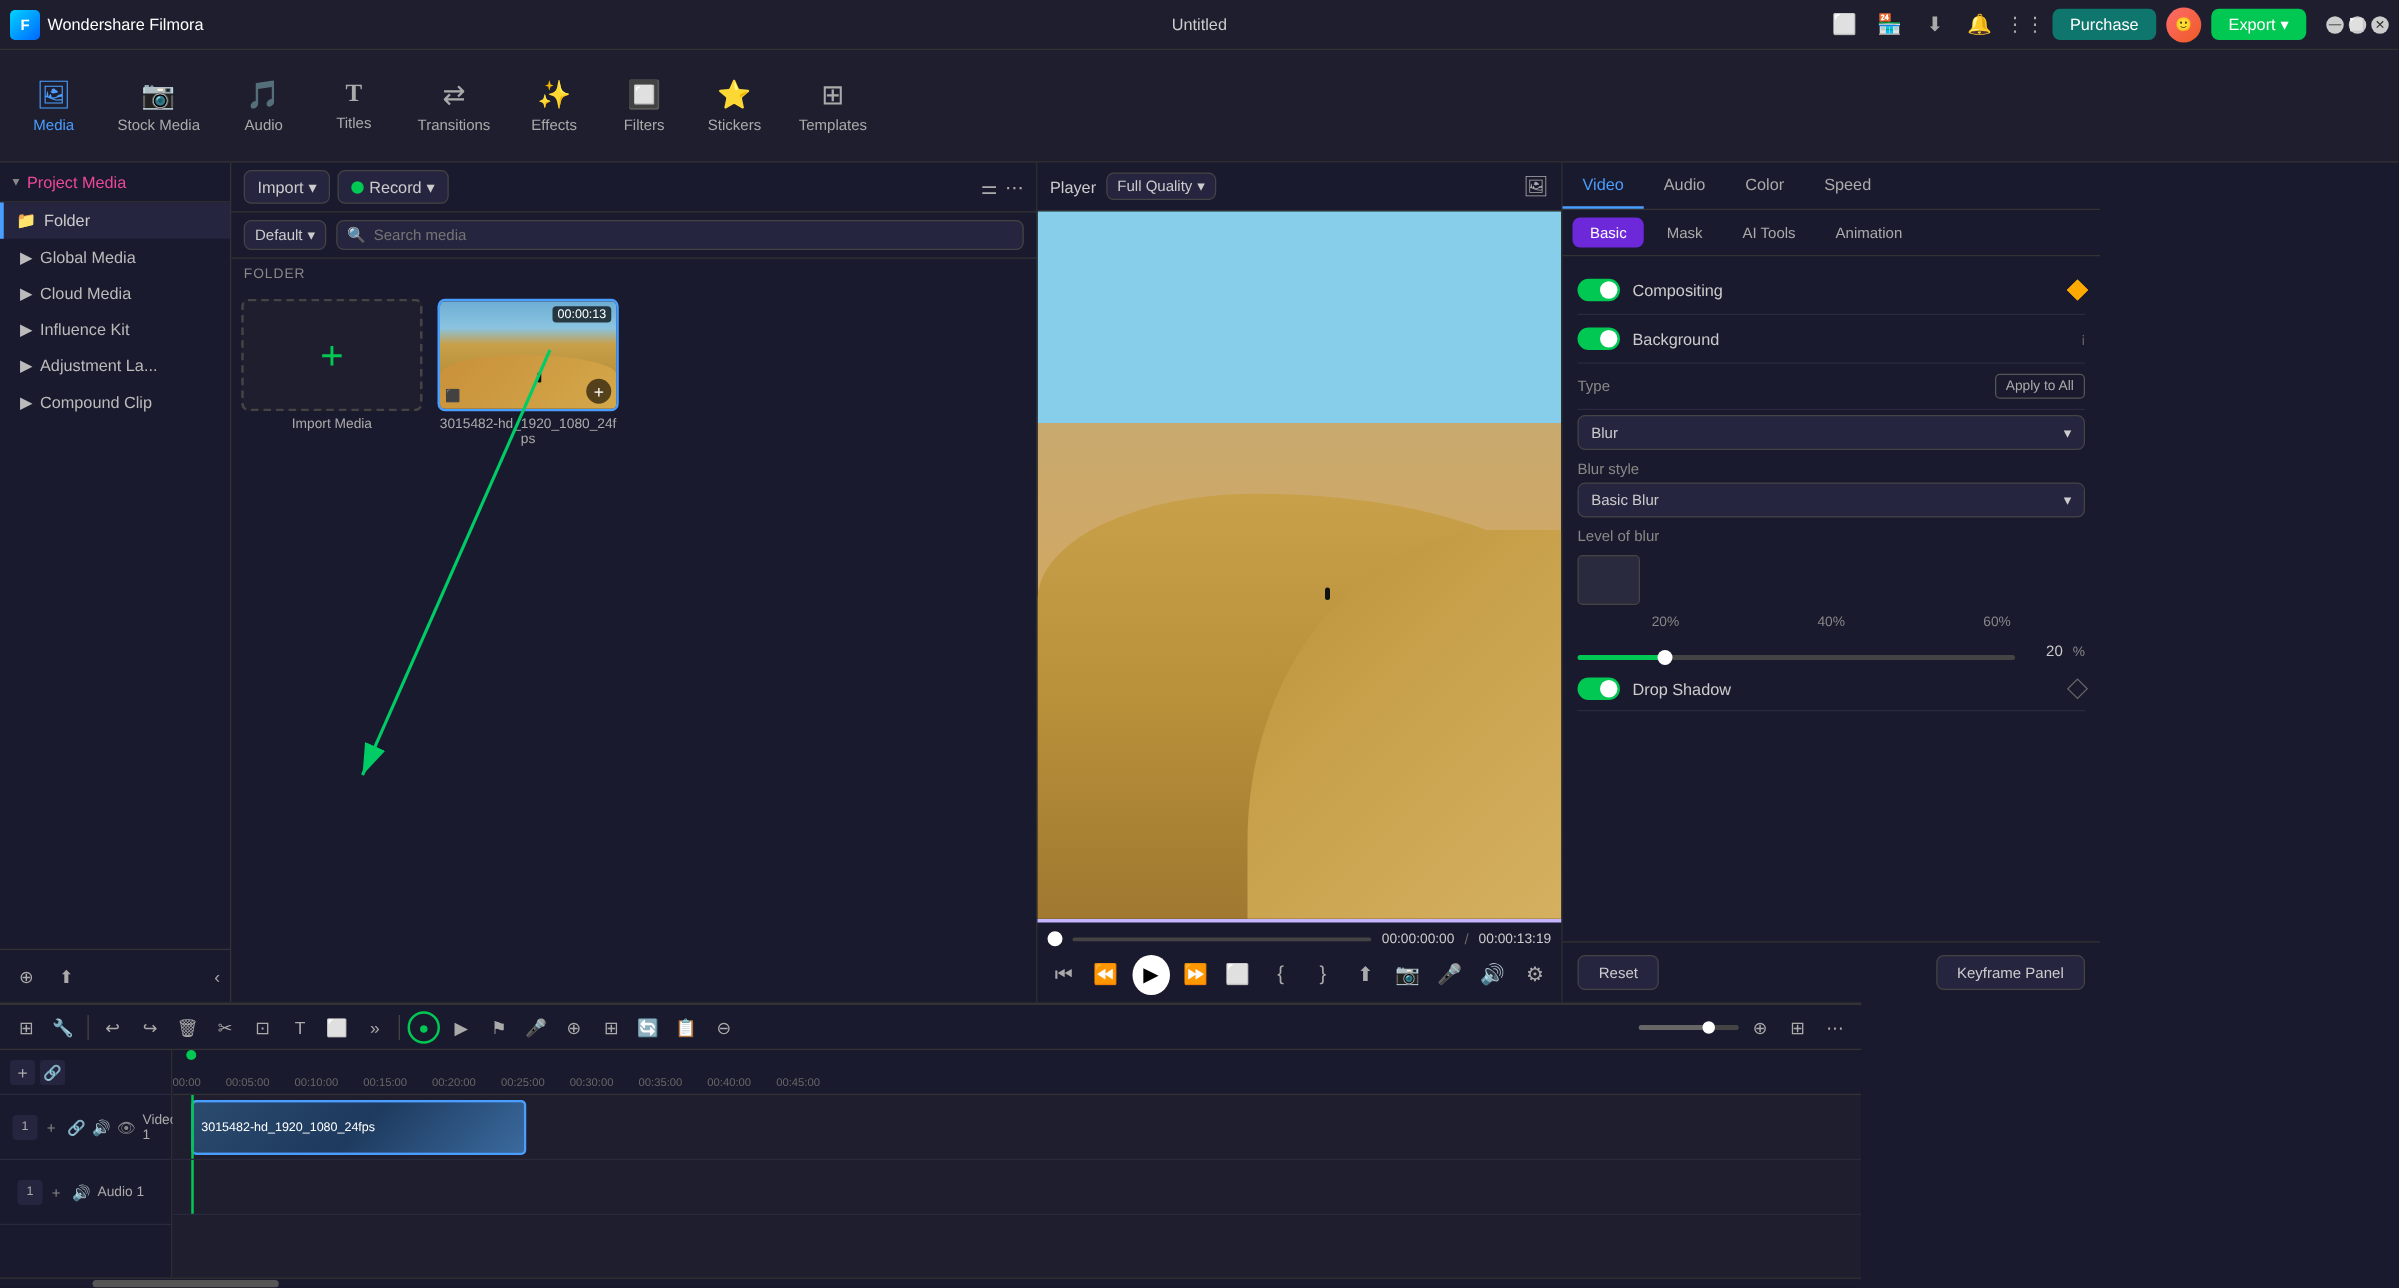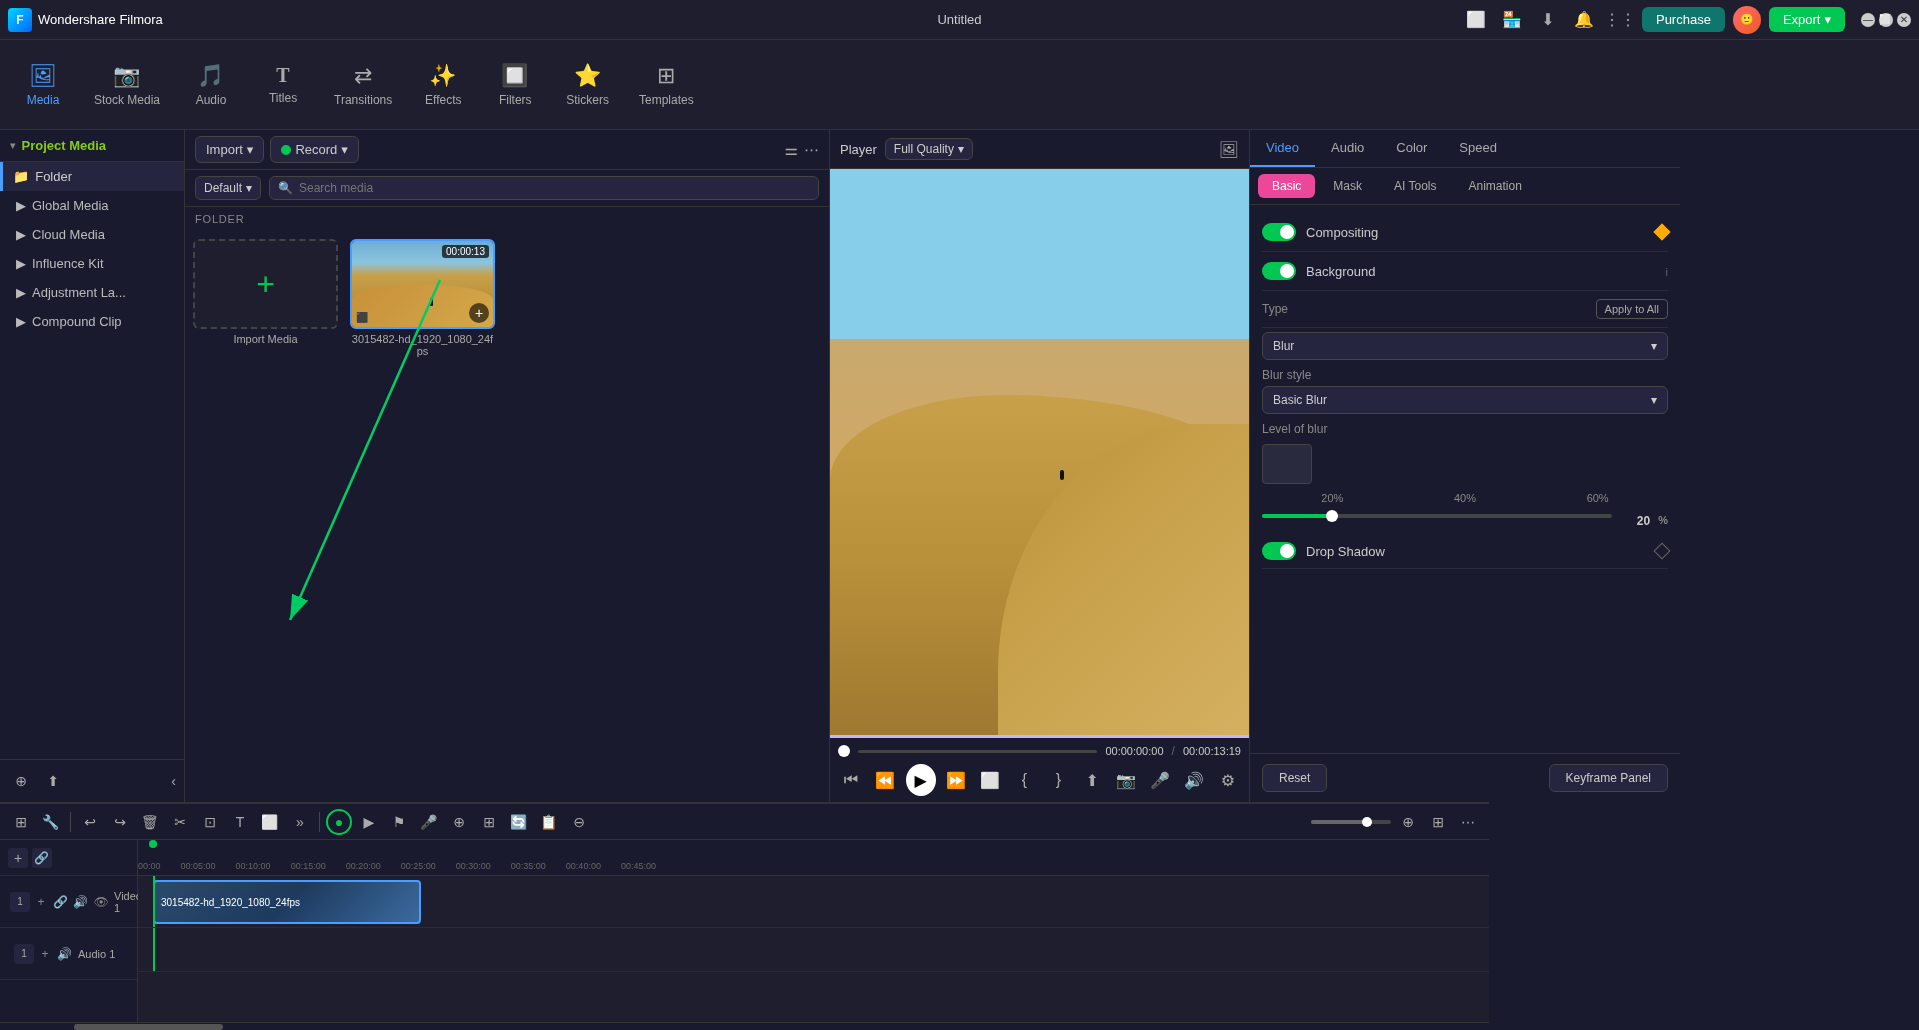--- a/index.html
+++ b/index.html
@@ -147,23 +147,23 @@
     .tool-item.active { color: #4a9eff; }
     .tool-icon { font-size: 22px; }
     .tool-label { font-size: 12px; }
     .left-panel-header {
       display: flex;
       align-items: center;
       padding: 8px 10px;
       border-bottom: 1px solid #333;
     }
     .left-panel-title {
-      color: #84cc16;
+      color: #ec4899;
       font-size: 13px;
-      font-weight: 700;
+      font-weight: 400;
     }
     .expand-icon { color: #888; margin-right: 6px; font-size: 11px; }
     .left-nav-item {
       display: flex;
       align-items: center;
       padding: 7px 10px 7px 16px;
       cursor: pointer;
       color: #bbb;
       font-size: 13px;
       gap: 6px;
@@ -495,21 +495,21 @@
       gap: 4px;
       border-bottom: 1px solid #333;
     }
     .sub-tab {
       padding: 5px 14px;
       border-radius: 6px;
       color: #aaa;
       cursor: pointer;
       font-size: 12px;
     }
-    .sub-tab.active { background: #ec4899; color: #fff; }
+    .sub-tab.active { background: #6d28d9; color: #fff; }
     .properties-list {
       flex: 1;
       overflow-y: auto;
       padding: 8px 12px;
     }
     .prop-row {
       display: flex;
       align-items: center;
       padding: 10px 0;
       border-bottom: 1px solid #2a2a3e;
@@ -601,24 +601,23 @@
     .level-labels {
       display: flex;
       justify-content: space-around;
       padding: 0 4px;
       margin-bottom: 4px;
     }
     .level-label-item { color: #888; font-size: 11px; }
 
     .slider-row {
       display: flex;
-      align-items: flex-start;
+      align-items: flex-end;
       gap: 8px;
       padding: 6px 0;
-      font-weight: bold;
     }
     .slider-track {
       flex: 1;
       height: 4px;
       background: linear-gradient(to right, #00c853 0%, #00c853 20%, #444 20%);
       border-radius: 2px;
       position: relative;
       cursor: pointer;
     }
     .slider-thumb {

